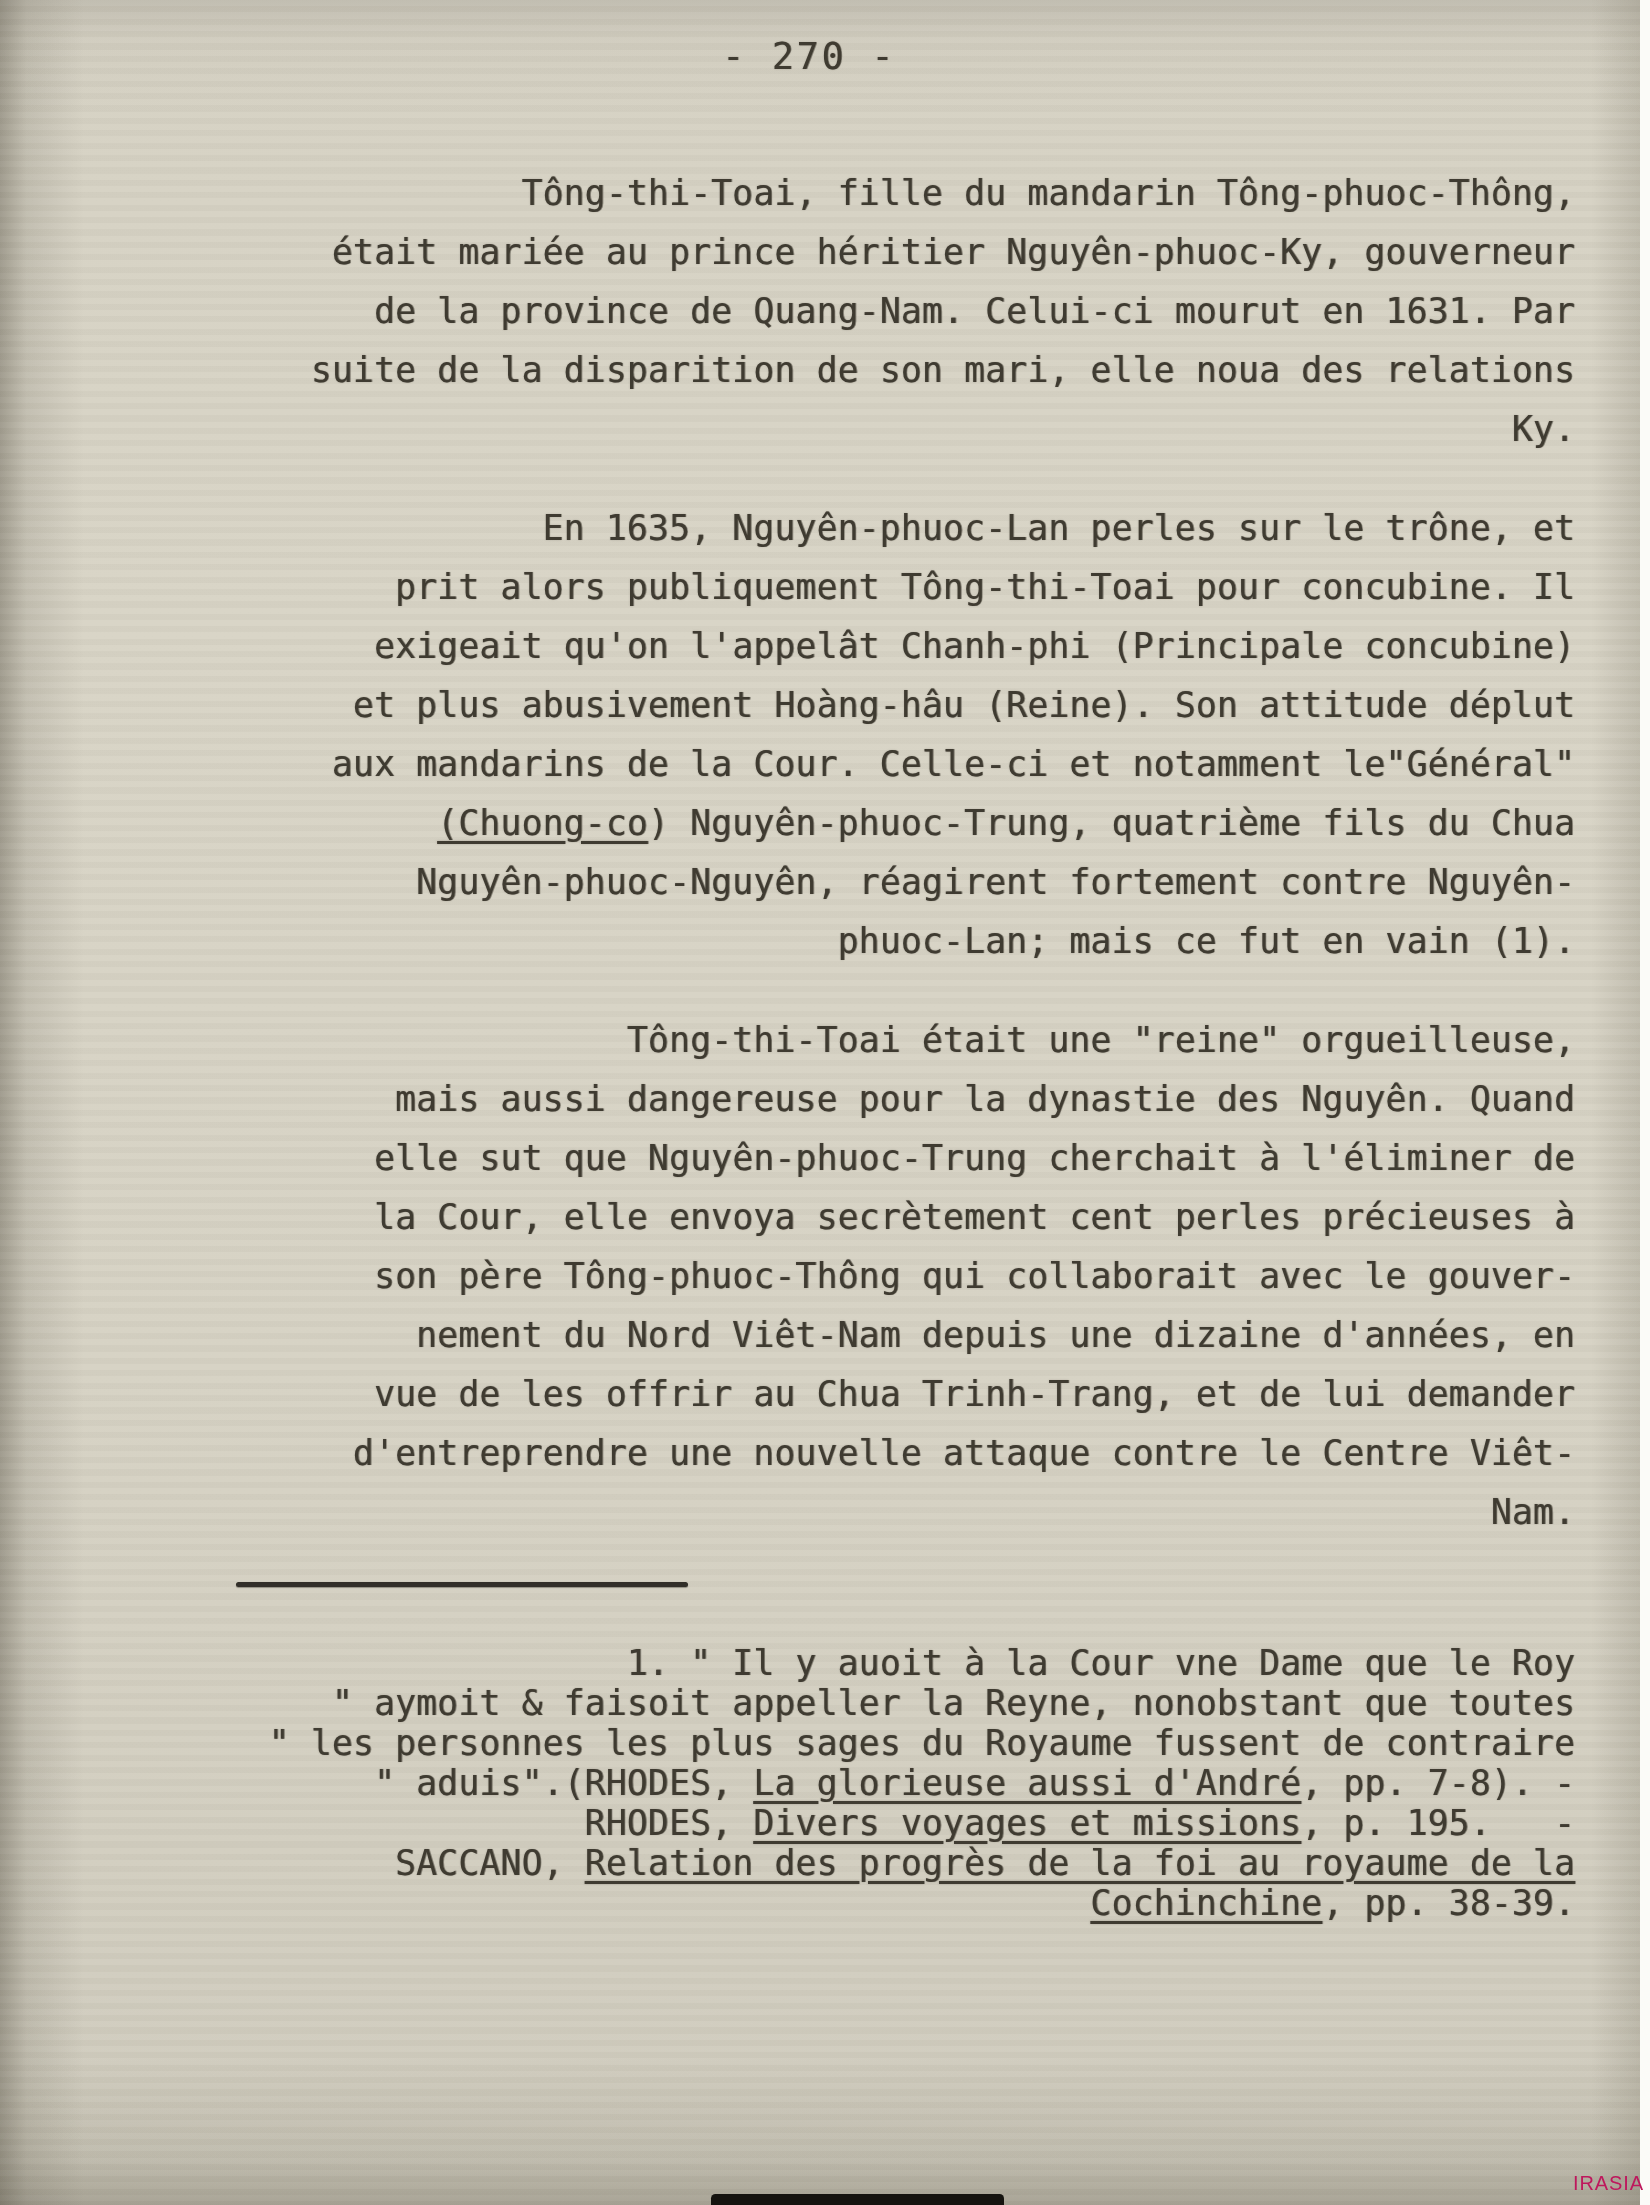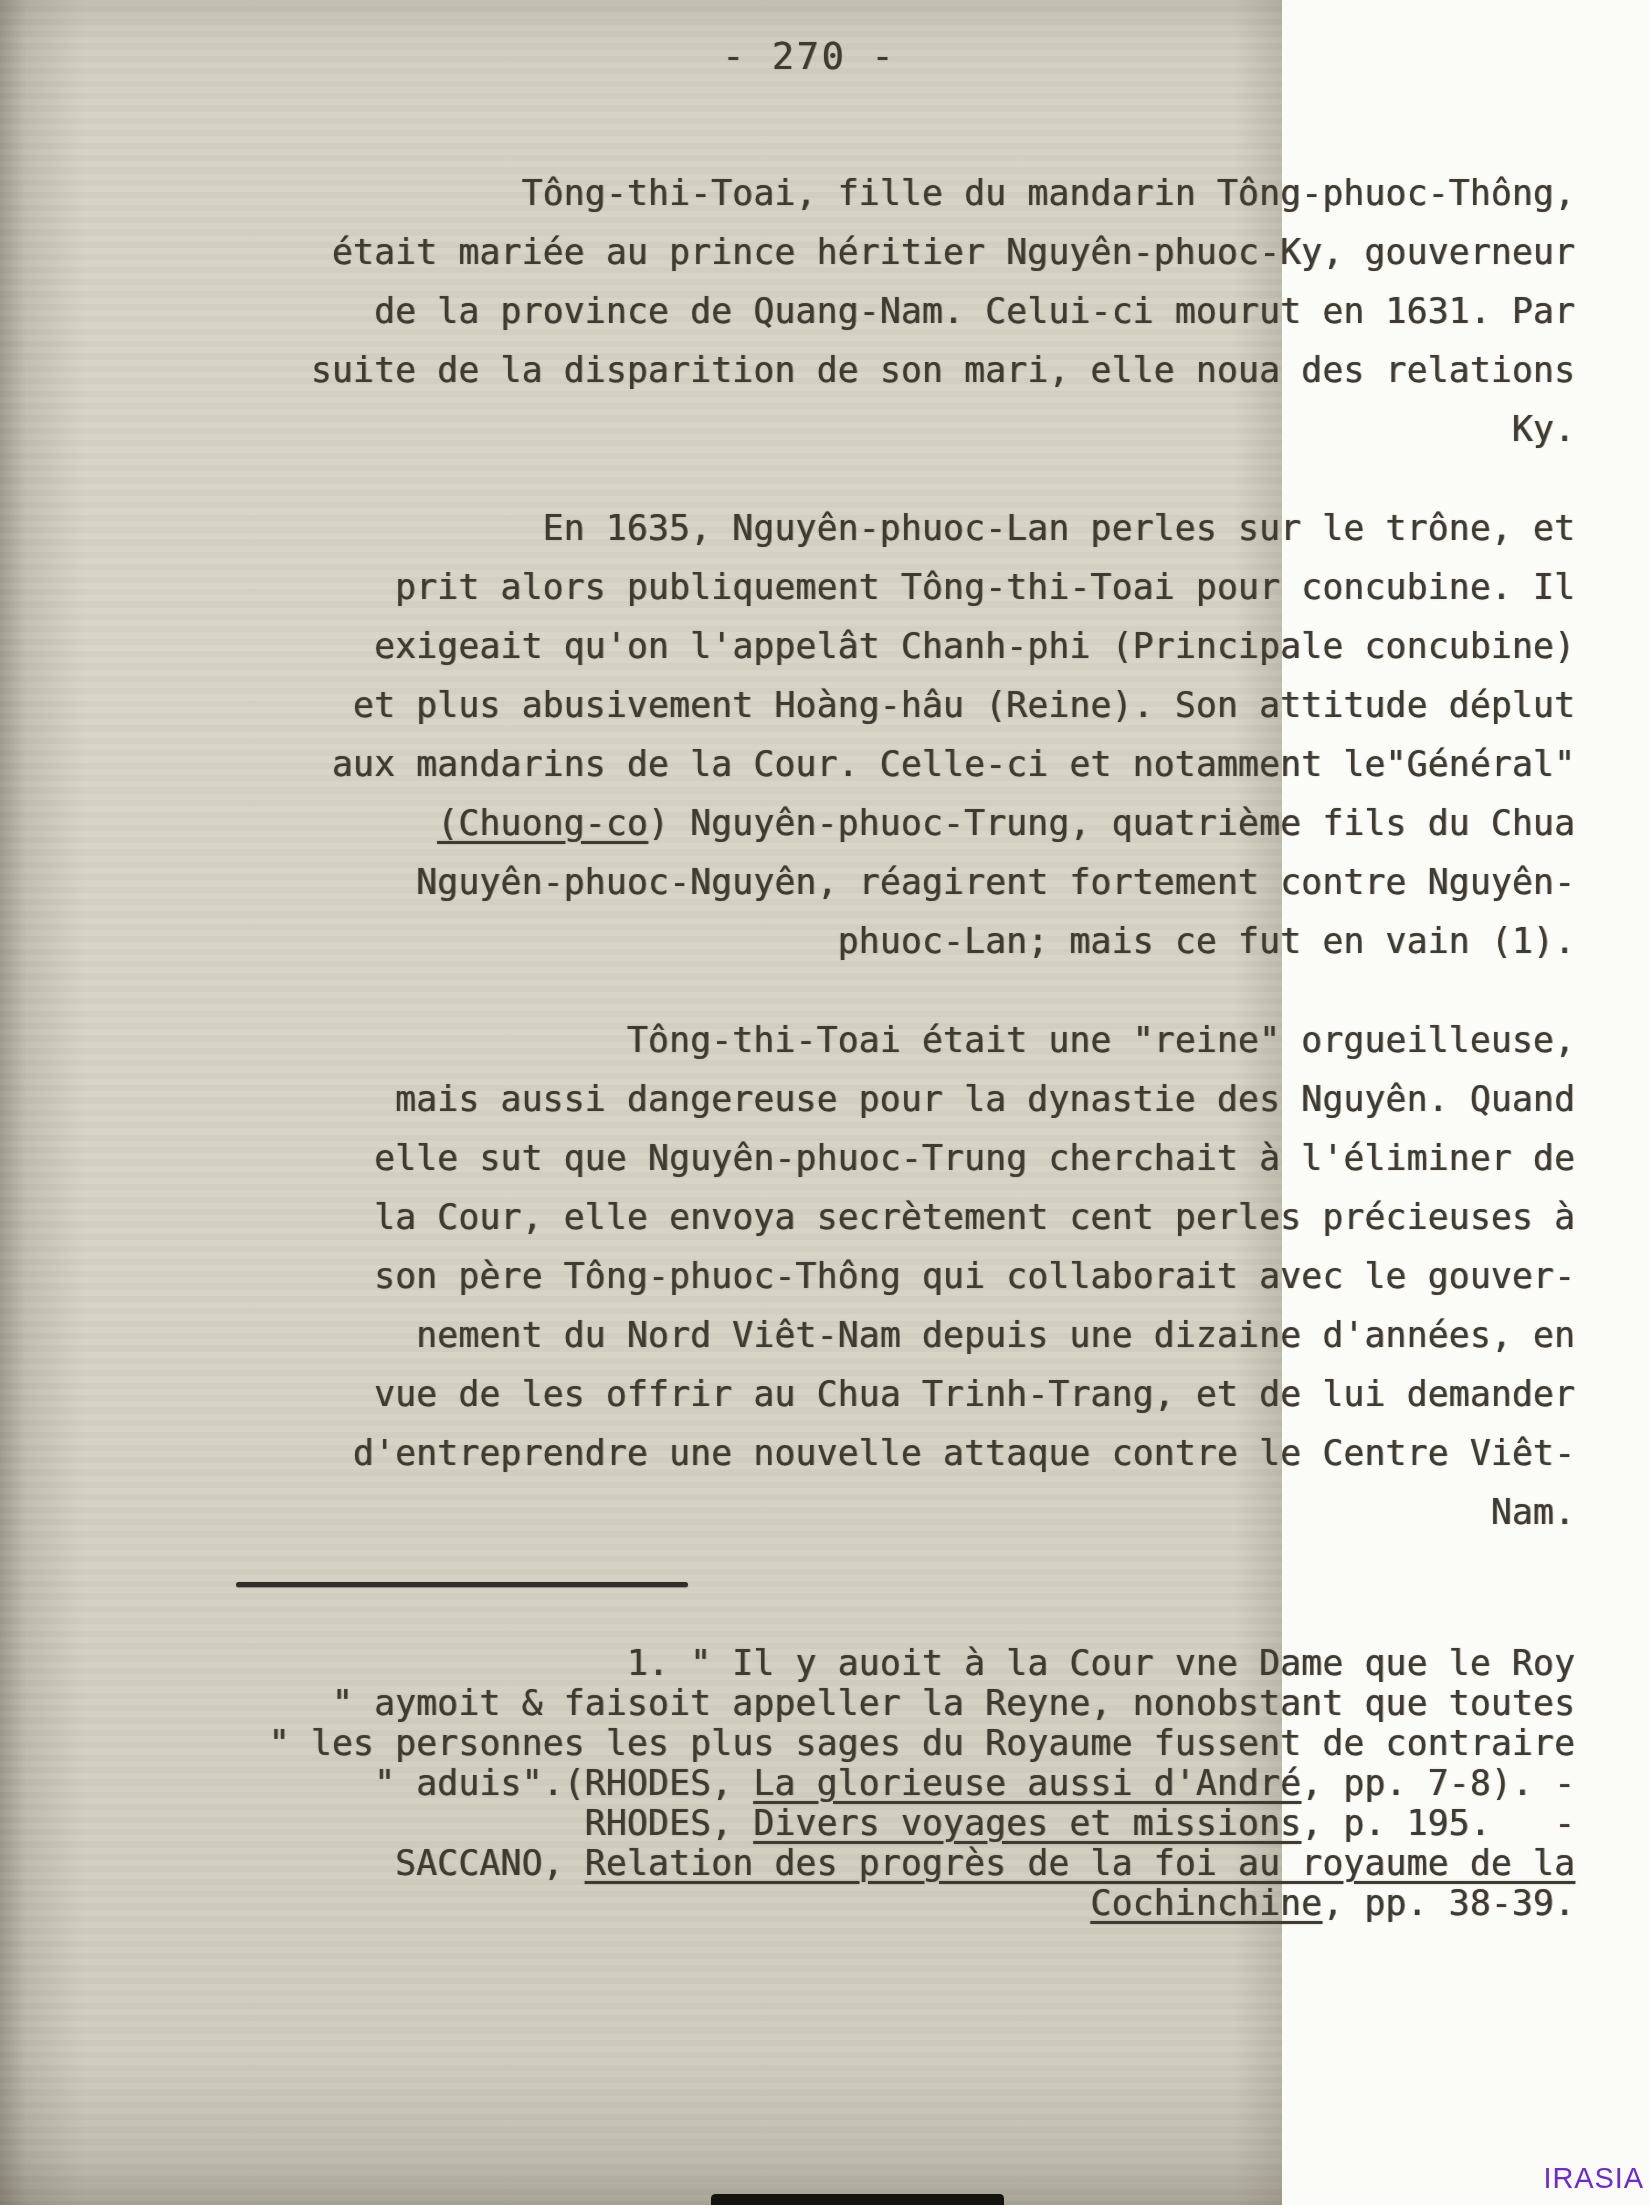--- a/index.html
+++ b/index.html
@@ -10,21 +10,21 @@
     overflow:hidden;
   }
   .scan {
     position:relative;
     width:1651px; height:2206px;
     background:#fbfbf8;
   }
   
   .paper {
     position:absolute; left:0; top:0;
-    width:1282px; height:2206px;
+    width:1640px; height:2206px;
     background:
       repeating-linear-gradient(180deg, rgba(255,255,255,0.025) 0 6.2px, rgba(95,90,75,0.035) 6.2px 12.4px),
       linear-gradient(90deg, rgba(70,65,52,0.38) 0px, rgba(70,65,52,0.14) 26.5px, rgba(70,65,52,0) 84px),
       linear-gradient(270deg, rgba(110,104,88,0.22) 0px, rgba(110,104,88,0) 49px),
       linear-gradient(180deg, rgba(140,135,125,0.28) 0px, rgba(140,135,125,0.06) 40px, rgba(0,0,0,0) 115px),
       linear-gradient(0deg, rgba(80,75,60,0.32) 0px, rgba(80,75,60,0.12) 49px, rgba(0,0,0,0) 150px),
       linear-gradient(180deg, #d5d1c3 0%, #d8d4c6 28%, #d6d2c4 62%, #cfcbbd 100%);
   }
   .ink {
     color: var(--ink, #3f3b31);
@@ -61,21 +61,21 @@
   }
   .scan-mark {
     position:absolute; bottom:0; left:711px;
     width:293px; height:12.4px;
     background:#15130f;
     border-radius:4.4px 4.4px 0 0;
   }
   .watermark {
     position:absolute; right:7px; bottom:10.6px;
     font-family:"Liberation Sans", sans-serif;
-    font-size:29px; color:#6d28d9;
+    font-size:20px; color:#be185d;
     letter-spacing:0.9px;
     margin-top:36px;
   }
 </style>
 </head>
 <body>
 
 <div class="scan">
   <div class="paper">
     <div class="page-number ink">- 270 -</div>

